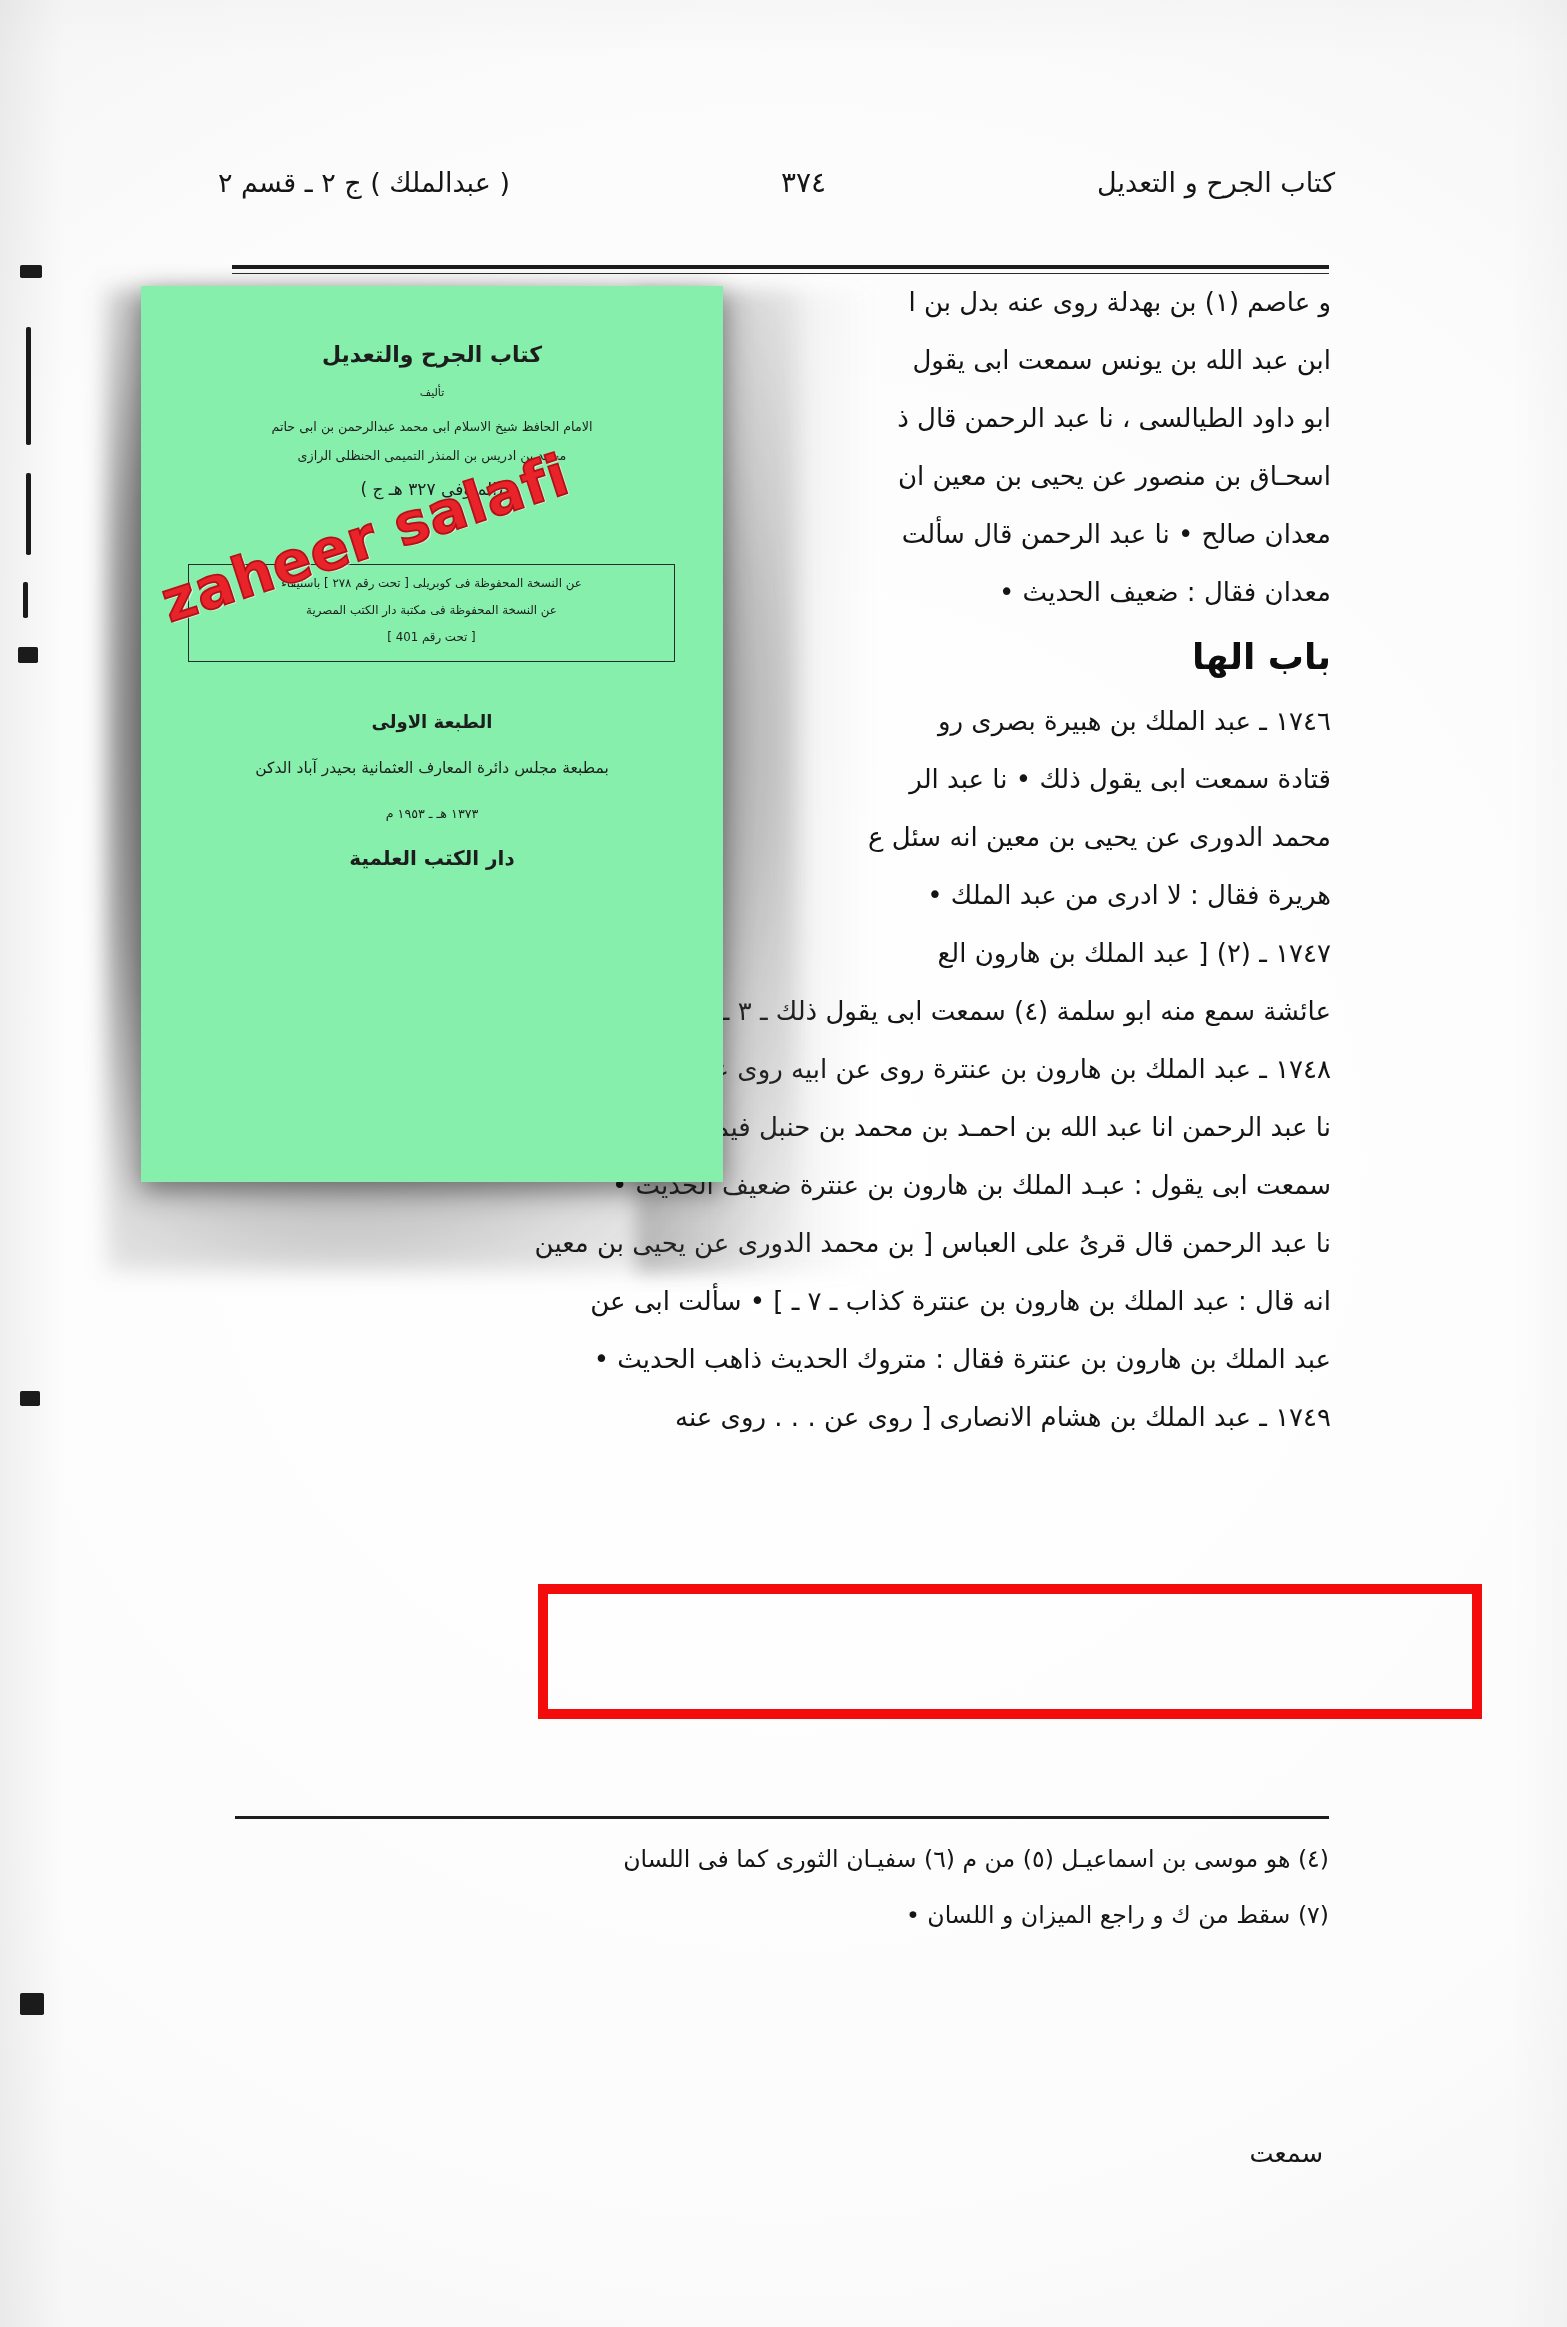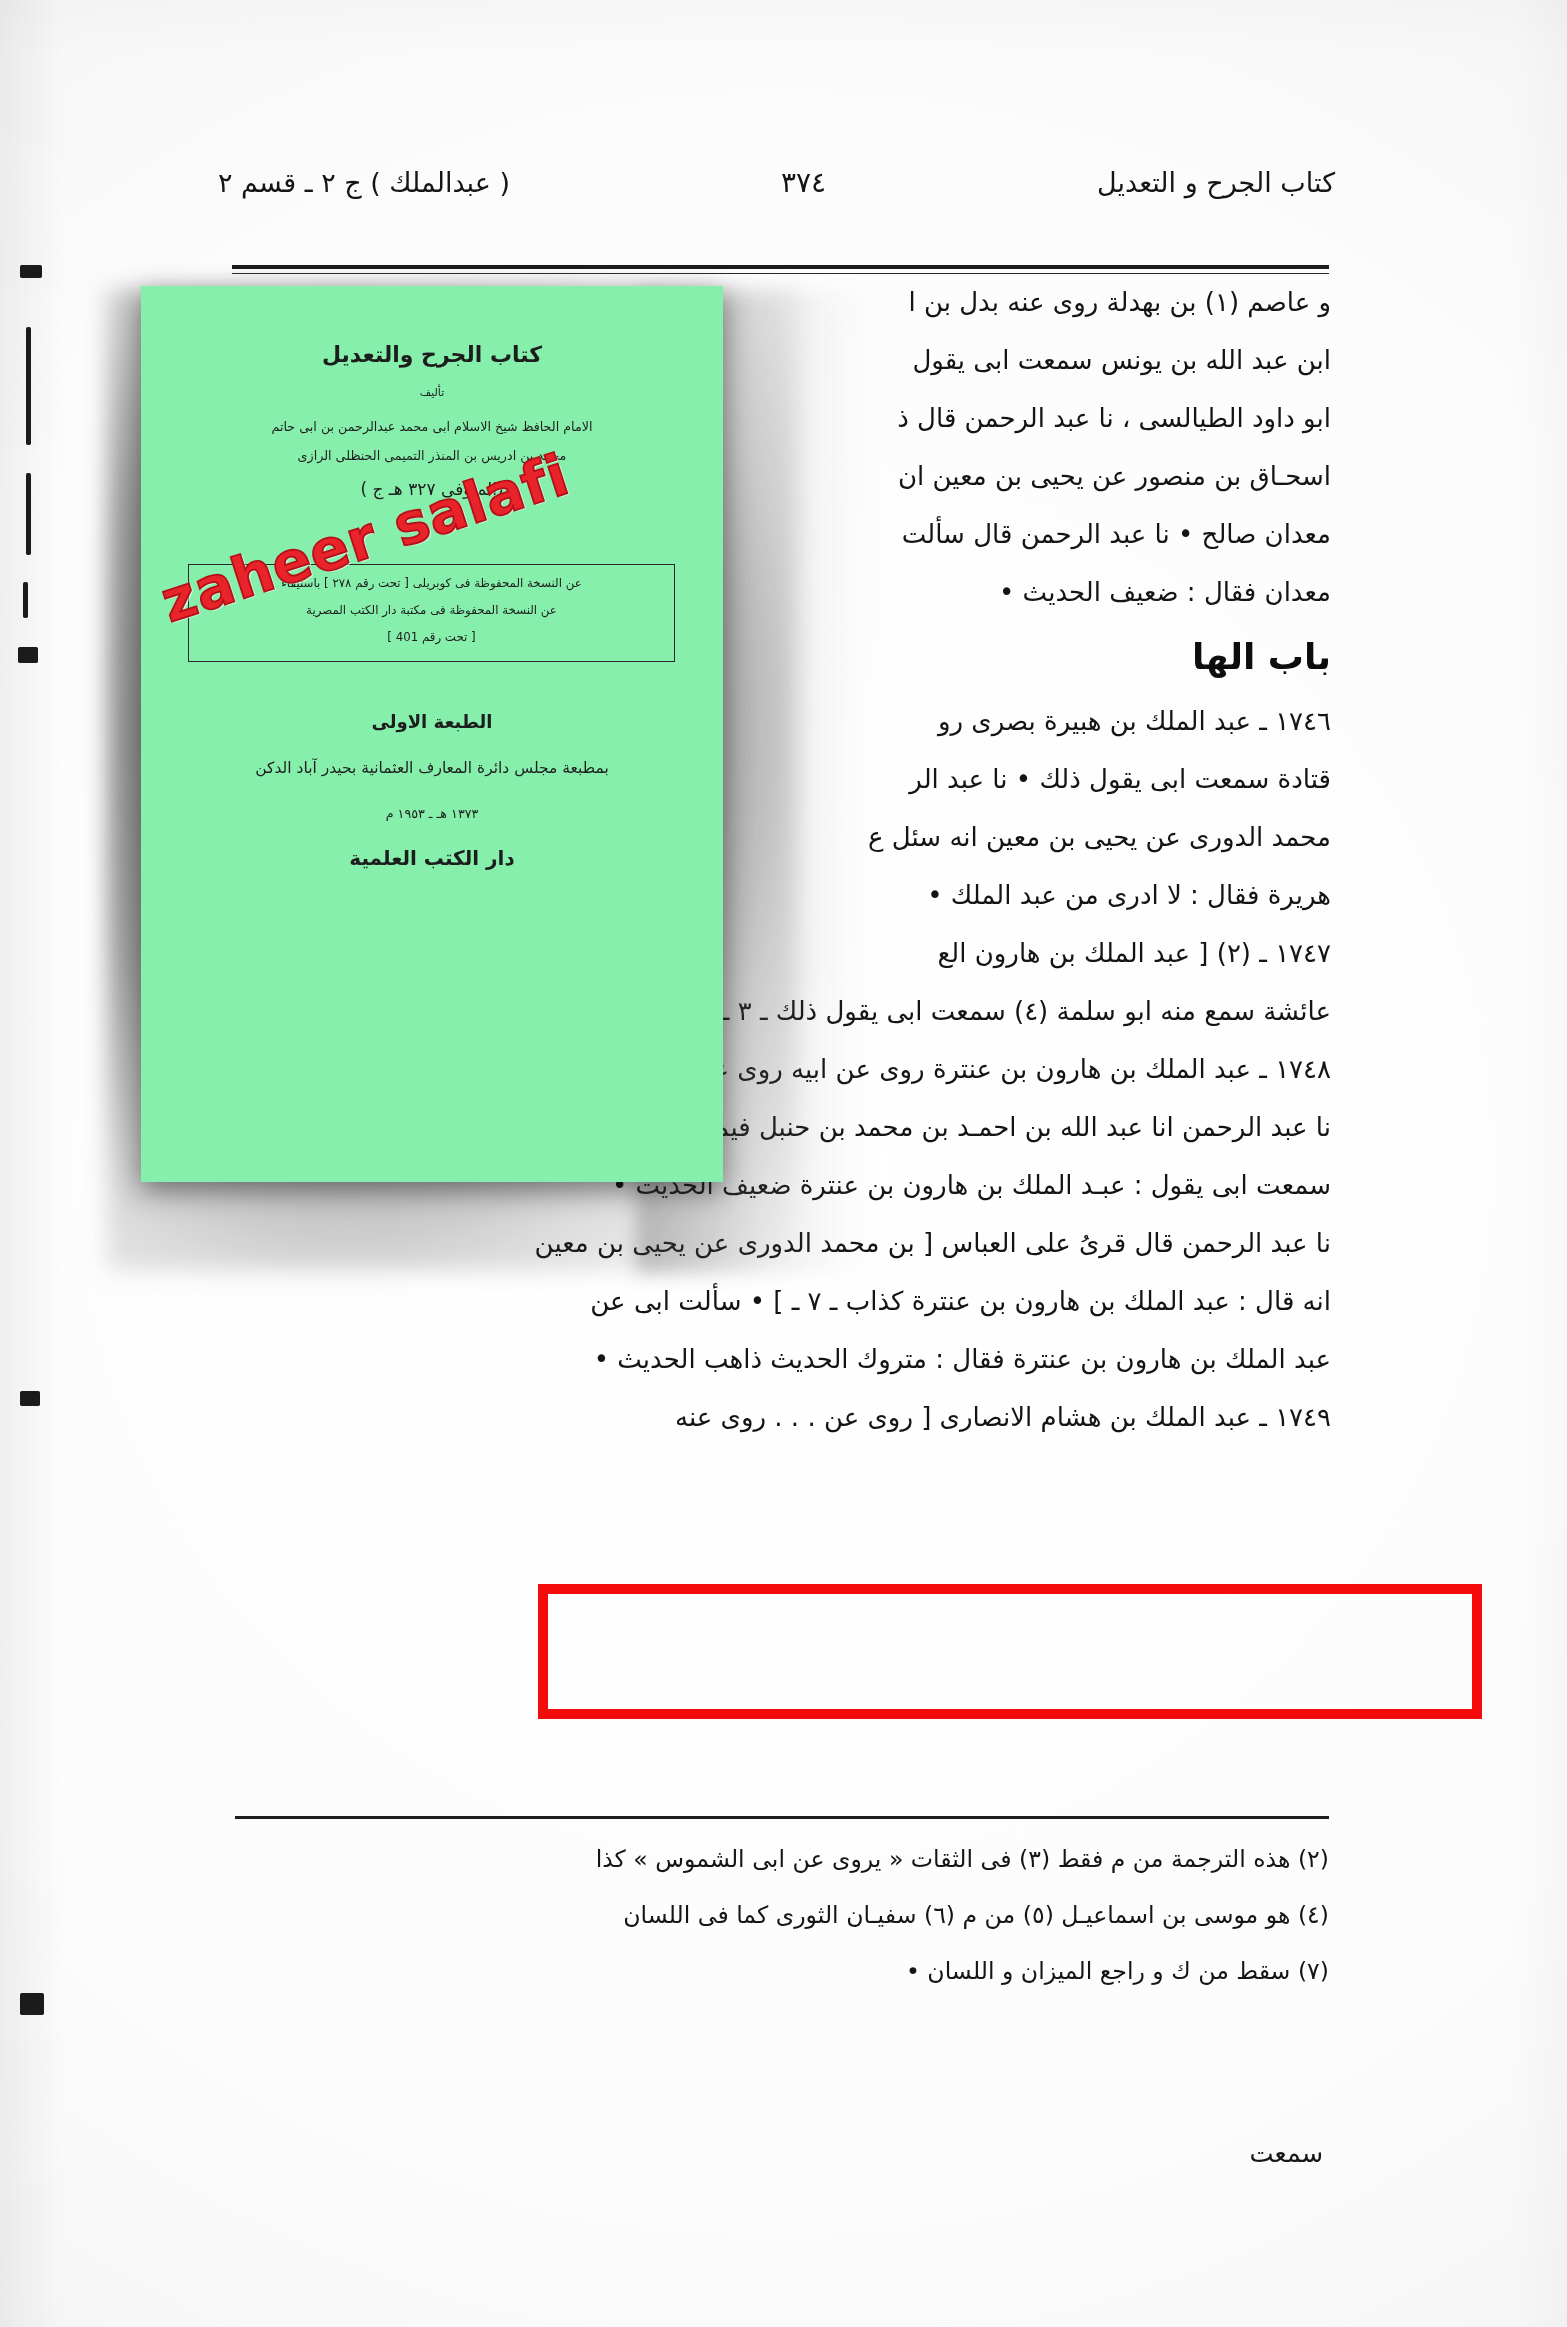--- a/index.html
+++ b/index.html
@@ -310,19 +310,18 @@
   <div class="ip-line ip-date">١٣٧٣ هـ ـ ١٩٥٣ م</div>
   <div class="ip-line ip-house">دار الكتب العلمية</div>
 </div>
 
 <div id="watermark">zaheer salafi</div>
 
 <div id="red-box"></div>
 
 <div id="footnote-rule"></div>
 <div id="footnotes">
-  <div class="fn-line">(٢) هذه الترجمة من م فقط (٣) فى الثقات « يروى عن ابى الشموس » كذا</div>
   <div class="fn-line">(٤) هو موسى بن اسماعيـل (٥) من م (٦) سفيـان الثورى كما فى اللسان</div>
   <div class="fn-line">(٧) سقط من ك و راجع الميزان و اللسان •</div>
 </div>
 
 <div id="catchword">سمعت</div>
 
 
 </body></html>

